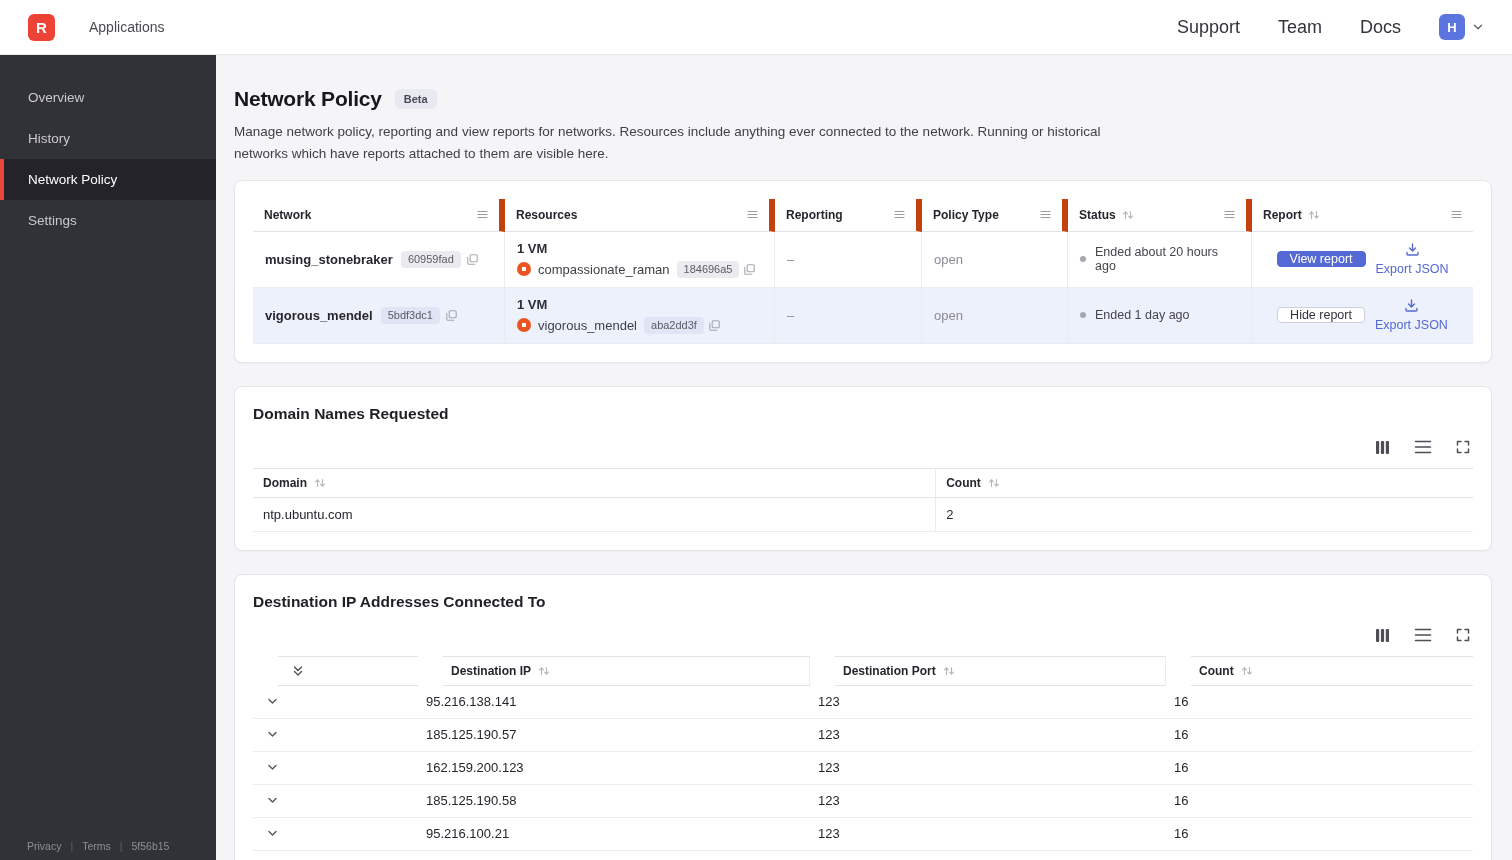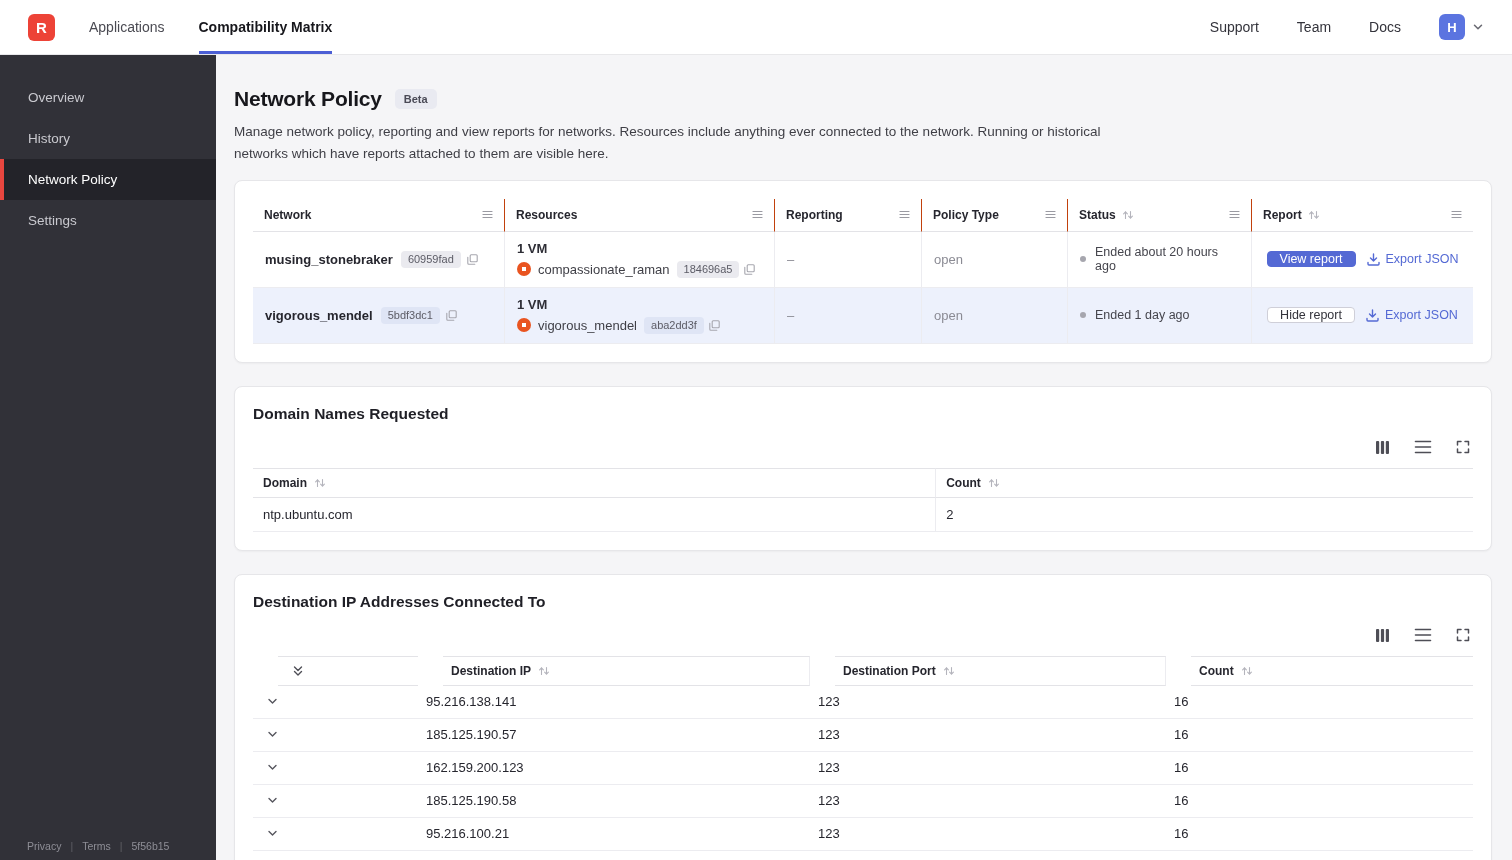--- a/index.html
+++ b/index.html
@@ -9,21 +9,21 @@
   
   .topnav { position: fixed; top: 0; left: 0; width: 1512px; height: 55px; background: #fff;
             border-bottom: 1px solid #e8e8ea; display: flex; align-items: stretch; padding: 0 28px; z-index: 20; }
   .logo { width: 27px; height: 27px; background: #ed4337; border-radius: 6px; color: #fff; font-weight: 700;
           font-size: 15px; display: flex; align-items: center; justify-content: center; align-self: center; cursor: pointer; }
   .tabs { display: flex; margin-left: 34px; gap: 34px; }
   .tab { display: flex; align-items: center; font-size: 14px; color: #4a4a52; border-bottom: 3px solid transparent;
          padding-top: 3px; cursor: pointer; }
   .tab.active { color: #17171c; font-weight: 700; border-bottom-color: #4c5fd5; }
   .nav-right { margin-left: auto; display: flex; align-items: center; gap: 38px; }
-  .nav-link { font-size: 14px; color: #33333b; cursor: pointer; text-decoration: none; }
+  .nav-link { font-size: 18px; color: #33333b; cursor: pointer; text-decoration: none; }
   .avatar-wrap { display: flex; align-items: center; gap: 7px; cursor: pointer; }
   .avatar { width: 26px; height: 26px; border-radius: 6px; background: #5b74e0; color: #fff; font-size: 13px;
             font-weight: 700; display: flex; align-items: center; justify-content: center; }
 
   
   .sidebar { position: fixed; top: 55px; left: 0; bottom: 0; width: 216px; background: #313138; }
   .side-items { padding-top: 22px; }
   .side-item { height: 41px; display: flex; align-items: center; padding-left: 24px; font-size: 13.5px;
                color: #c9c9cf; cursor: pointer; border-left: 4px solid transparent; }
   .side-item.active { background: #232329; color: #fff; border-left-color: #e8463f; }
@@ -43,21 +43,21 @@
           box-shadow: 0 1px 2px rgba(20,20,30,0.04); }
   .card.first { margin-top: 14px; }
   .card-title { font-size: 15.5px; font-weight: 700; color: #1f1f26; }
   .card-toolbar { display: flex; justify-content: flex-end; align-items: center; gap: 23px; margin: 16px 2px 12px 0; }
   .tb-icon { cursor: pointer; display: block; }
 
   
   .nt { display: grid; grid-template-columns: 252px 270px 147px 146px 184px 1fr; }
   .nt-h { display: flex; align-items: center; gap: 6px; height: 33px; padding: 0 10px 0 11px; font-size: 12px;
           font-weight: 700; color: #26262e; border-bottom: 1px solid #e3e3e7; cursor: pointer; }
-  .nt-h:not(.last) { border-right: 1px solid #c2410c; }
+  .nt-h:not(.last) { border-right: 6px solid #c2410c; }
   .spacer { flex: 1; }
   .nt-c { display: flex; flex-direction: column; justify-content: center; padding: 9px 12px; min-height: 55px;
           font-size: 13px; color: #4a4a52; border-bottom: 1px solid #ececf0; }
   .nt-c:not(.last) { border-right: 1px solid #ececf0; }
   .nt-c.hl { background: #edf1fc; }
   .muted { color: #8b8b94; }
   .name-line { display: flex; align-items: center; gap: 8px; }
   .net-name { font-weight: 700; font-size: 13px; color: #26262e; white-space: nowrap; }
   .badge { background: #eaeaef; color: #5c5c66; font-size: 11px; padding: 2.5px 7px; border-radius: 4px; white-space: nowrap; }
   .hl .badge { background: #dfe5f5; }
@@ -66,21 +66,21 @@
   .res-line { display: flex; align-items: center; gap: 7px; margin-top: 5px; }
   .res-icon { width: 14px; height: 14px; border-radius: 50%; flex-shrink: 0;
               background: radial-gradient(circle at 50% 50%, #ffffff 0 2.2px, #e95420 2.2px 100%); }
   .res-name { color: #3f3f46; white-space: nowrap; }
   .status-line { display: flex; align-items: center; gap: 9px; font-size: 12.5px; color: #45454d; }
   .dot { width: 6px; height: 6px; border-radius: 50%; background: #a6a6ae; flex-shrink: 0; }
   .c-report { flex-direction: row; align-items: center; gap: 10px; }
   .btn { font-family: inherit; font-size: 12.5px; border-radius: 4px; padding: 0 12px; cursor: pointer; white-space: nowrap; }
   .btn-primary { background: #5469d4; border: 1px solid #5469d4; color: #fff; font-weight: 500; }
   .btn-secondary { background: #fff; border: 1px solid #cfcfd8; color: #33333b; }
-  .export { display: flex; align-items: center; gap: 5px; color: #5469d4; font-size: 12.5px; cursor: pointer; white-space: nowrap; }
+  .export { display: flex; align-items: center; gap: 5px; color: #5469d4; font-size: 12.5px; cursor: pointer; white-space: nowrap; flex-direction: column; }
 
   
   .dt { display: grid; grid-template-columns: 56% 1fr; }
   .dt-h { display: flex; align-items: center; gap: 7px; height: 30px; padding: 0 10px; font-size: 12px; font-weight: 700;
           color: #26262e; border-top: 1px solid #e3e3e7; border-bottom: 1px solid #e3e3e7; cursor: pointer; }
   .dt-h:not(.last), .dt-c:not(.last) { border-right: 1px solid #ececf0; }
   .dt-c { display: flex; align-items: center; height: 34px; padding: 0 10px; font-size: 13px; color: #26262e;
           border-bottom: 1px solid #ececf0; }
 
   
@@ -95,23 +95,20 @@
 </style>
 </head>
 <body>
 
 <header class="topnav">
   <div class="logo">R</div>
   <nav class="tabs">
     <div class="tab">
         <span>Applications</span>
       </div>
-    <div class="tab active">
-        <span>Compatibility Matrix</span>
-      </div>
   </nav>
   <div class="nav-right">
     <a class="nav-link">Support</a>
     <a class="nav-link">Team</a>
     <a class="nav-link">Docs</a>
     <div class="avatar-wrap">
       <div class="avatar">H</div>
       <svg width="12" height="12" viewBox="0 0 12 12" fill="none" stroke="#6a6a72" stroke-width="1.5" stroke-linecap="round" stroke-linejoin="round">
           <path d="M2.5 4.2L6 7.8l3.5-3.6"></path>
         </svg>

